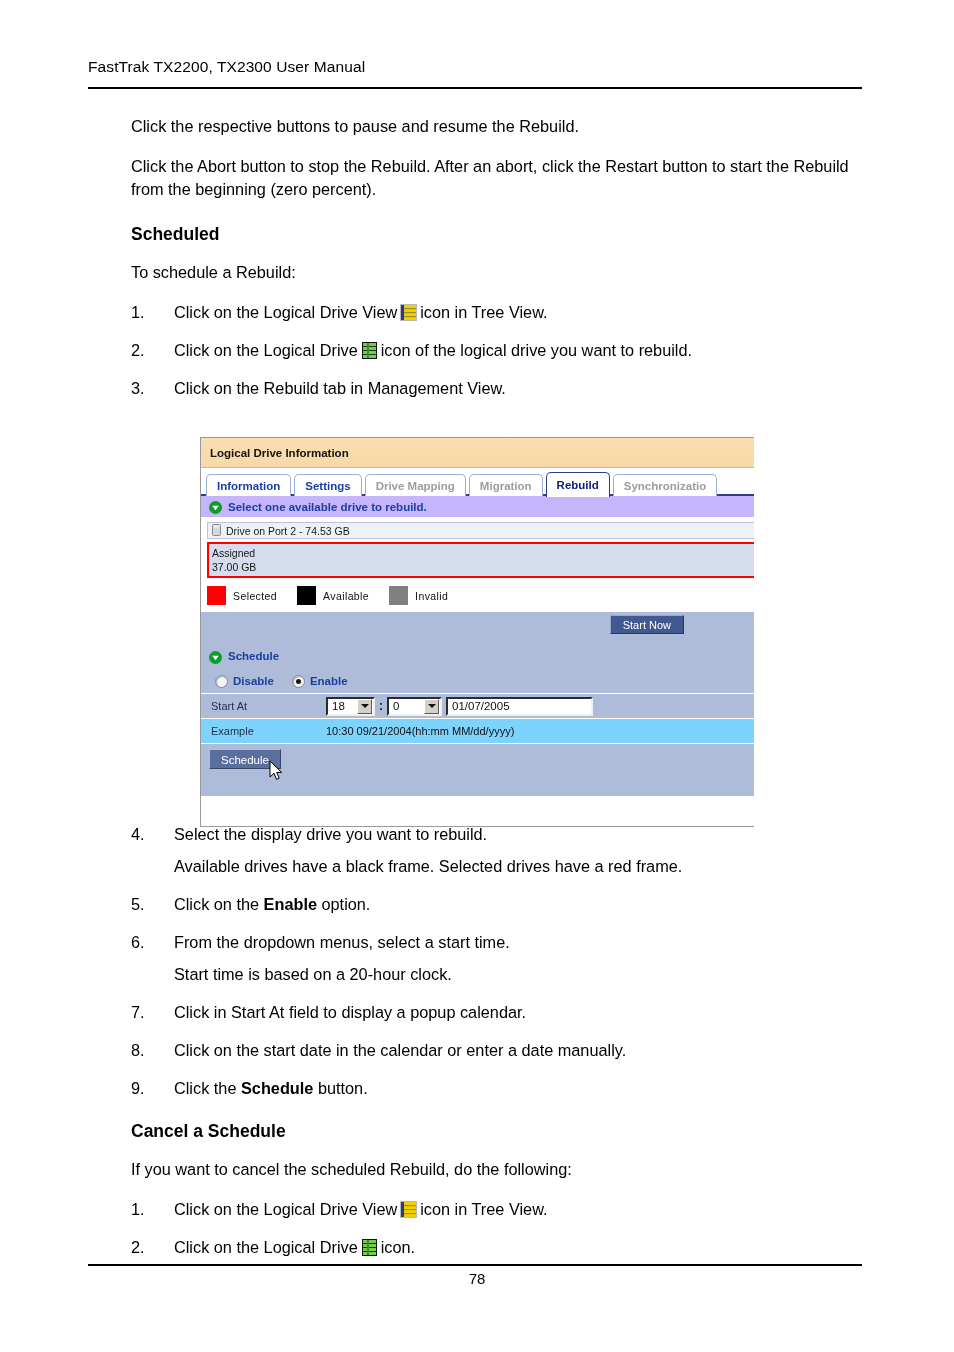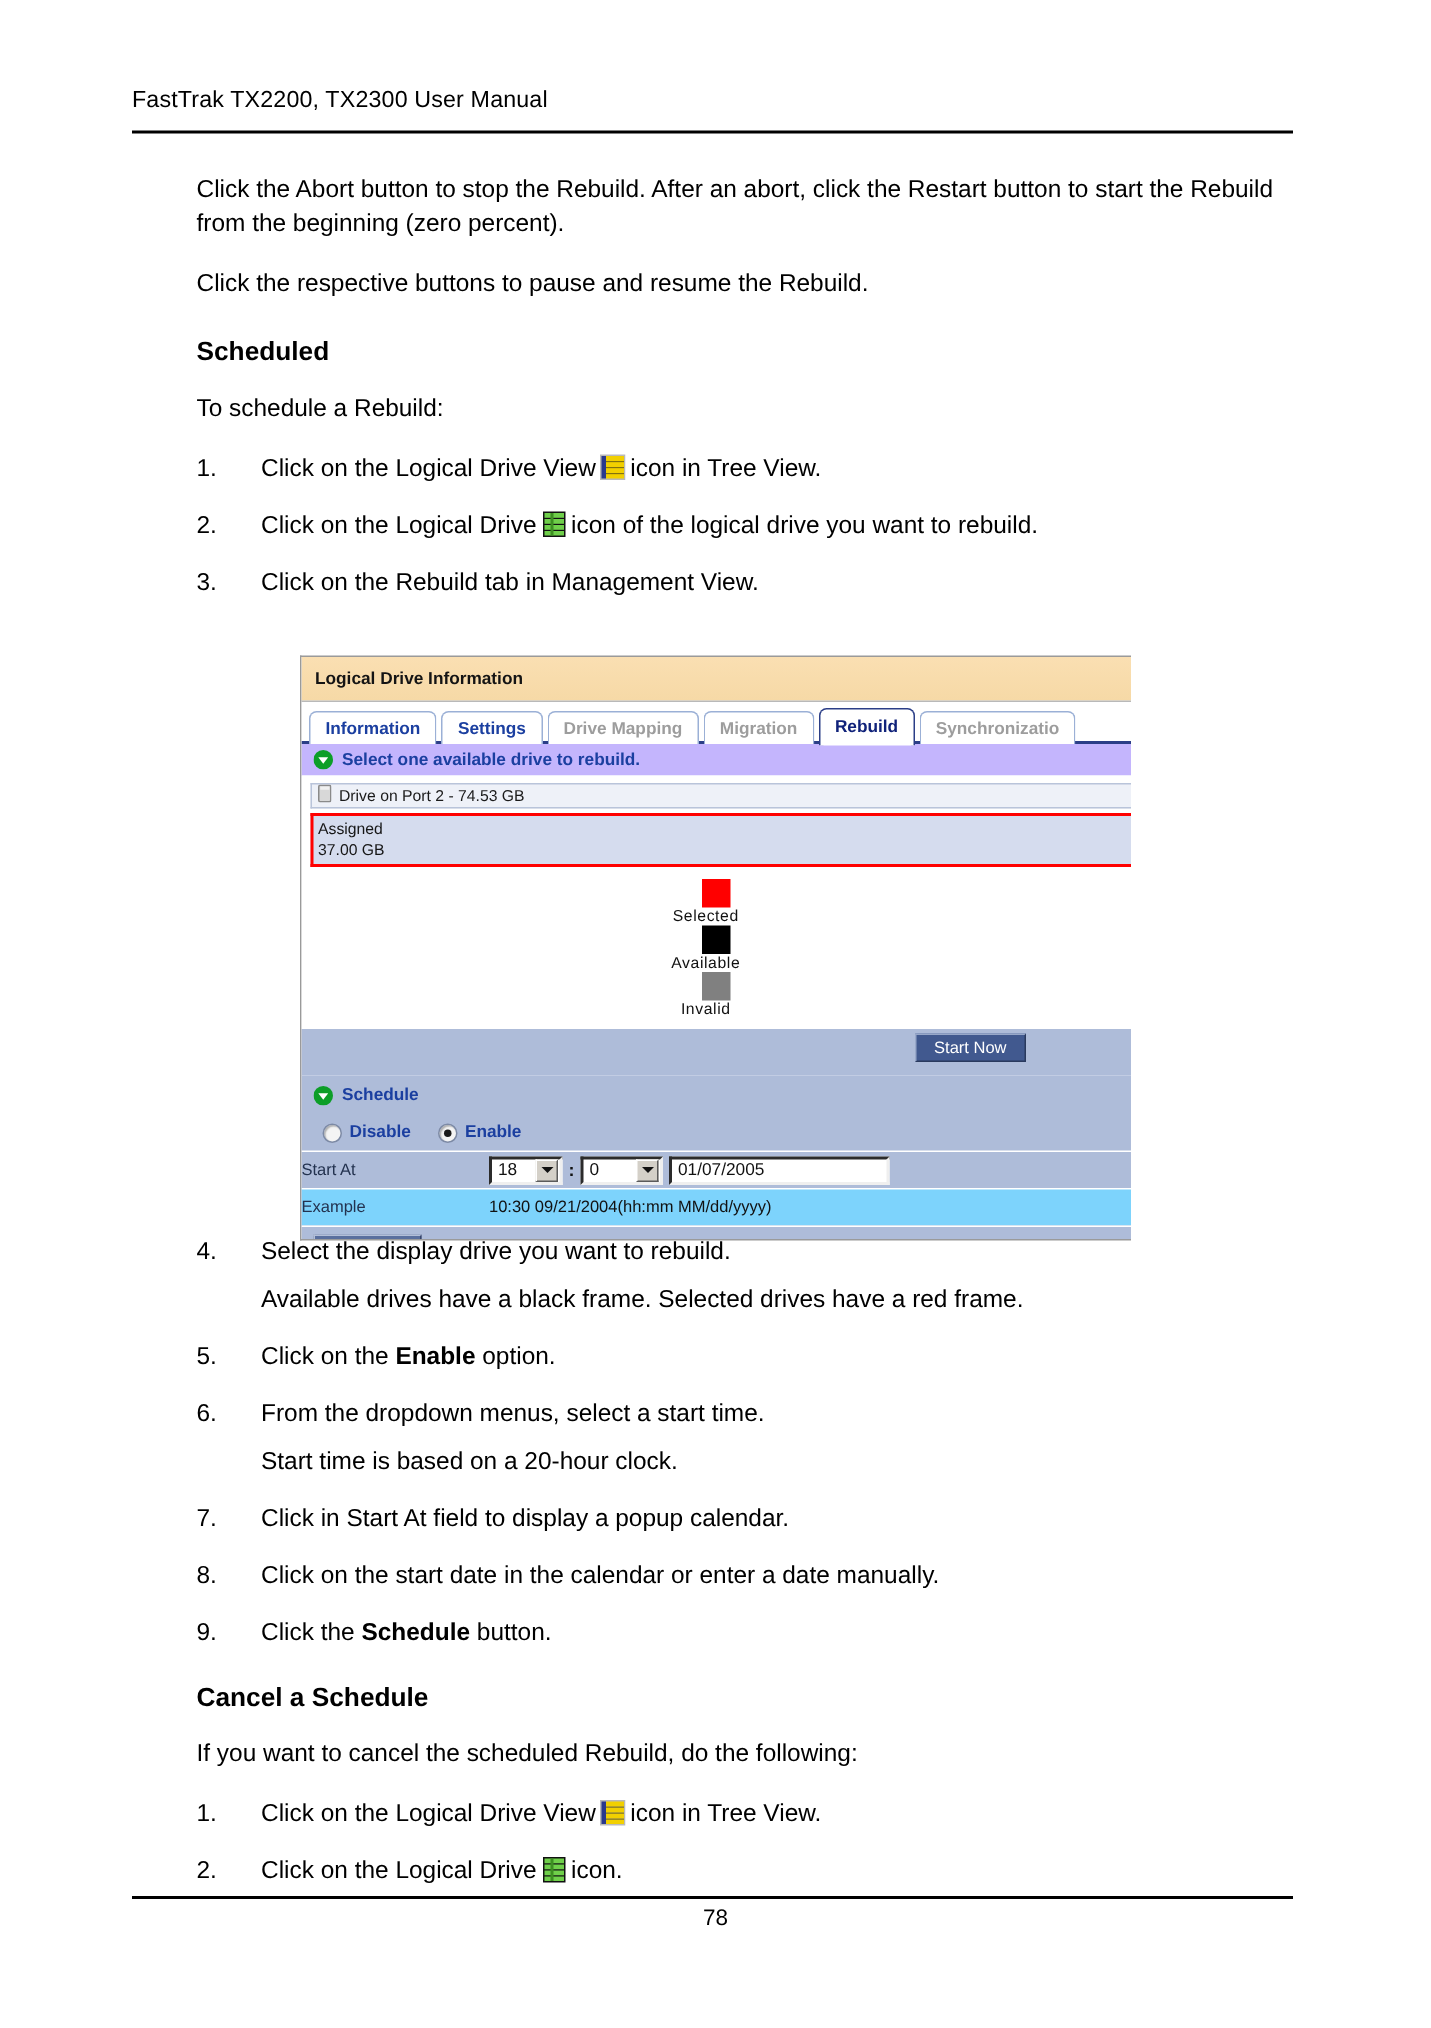--- a/index.html
+++ b/index.html
@@ -223,21 +223,20 @@
   .drive-box div {
     font-size: 10.5px;
     line-height: 14px;
     color: #161616;
   }
   .legend {
     display: flex;
     align-items: center;
     margin-top: 8px;
     padding-bottom: 7px;
-    flex-direction: column;
   }
   .legend .swatch {
     width: 19px;
     height: 19px;
     margin-right: 7px;
   }
   .legend .lt {
     font-size: 10.5px;
     color: #111;
     margin-right: 20px;
@@ -315,20 +314,21 @@
   .form-row {
     display: flex;
     align-items: center;
     height: 25px;
     border-top: 1px solid #ffffff;
     box-sizing: border-box;
   }
   .form-row.alt { background: #7dd3fc; }
   .form-row .flabel {
     width: 125px;
+    padding-left: 10px;
     font-size: 11px;
     color: #23324f;
     box-sizing: border-box;
   }
   .form-row .fvalue {
     display: flex;
     align-items: center;
     font-size: 11px;
     color: #111;
   }
@@ -443,22 +443,22 @@
 </head>
 <body>
 
 <div class="page-header">
   <div class="title">FastTrak TX2200, TX2300 User Manual</div>
 </div>
 <div class="header-rule"></div>
 
 <div class="content">
 
+  <p class="para">Click the respective buttons to pause and resume the Rebuild.</p>
   <p class="para">Click the Abort button to stop the Rebuild. After an abort, click the Restart button to start the Rebuild from the beginning (zero percent).</p>
-  <p class="para">Click the respective buttons to pause and resume the Rebuild.</p>
 
   <h2 class="section">Scheduled</h2>
   <p class="para">To schedule a Rebuild:</p>
 
   <ol class="steps">
     <li>
       <span class="num">1.</span><span>Click on the Logical Drive View</span><span class="inline-icon"><svg width="17" height="19" viewBox="0 0 17 19">
             <rect x="0" y="1" width="17" height="17" fill="#b9b9b9"></rect>
             <rect x="1" y="2" width="3" height="15" fill="#2b3a8c"></rect>
             <rect x="4" y="2" width="12" height="3.4" fill="#f2d000"></rect>

